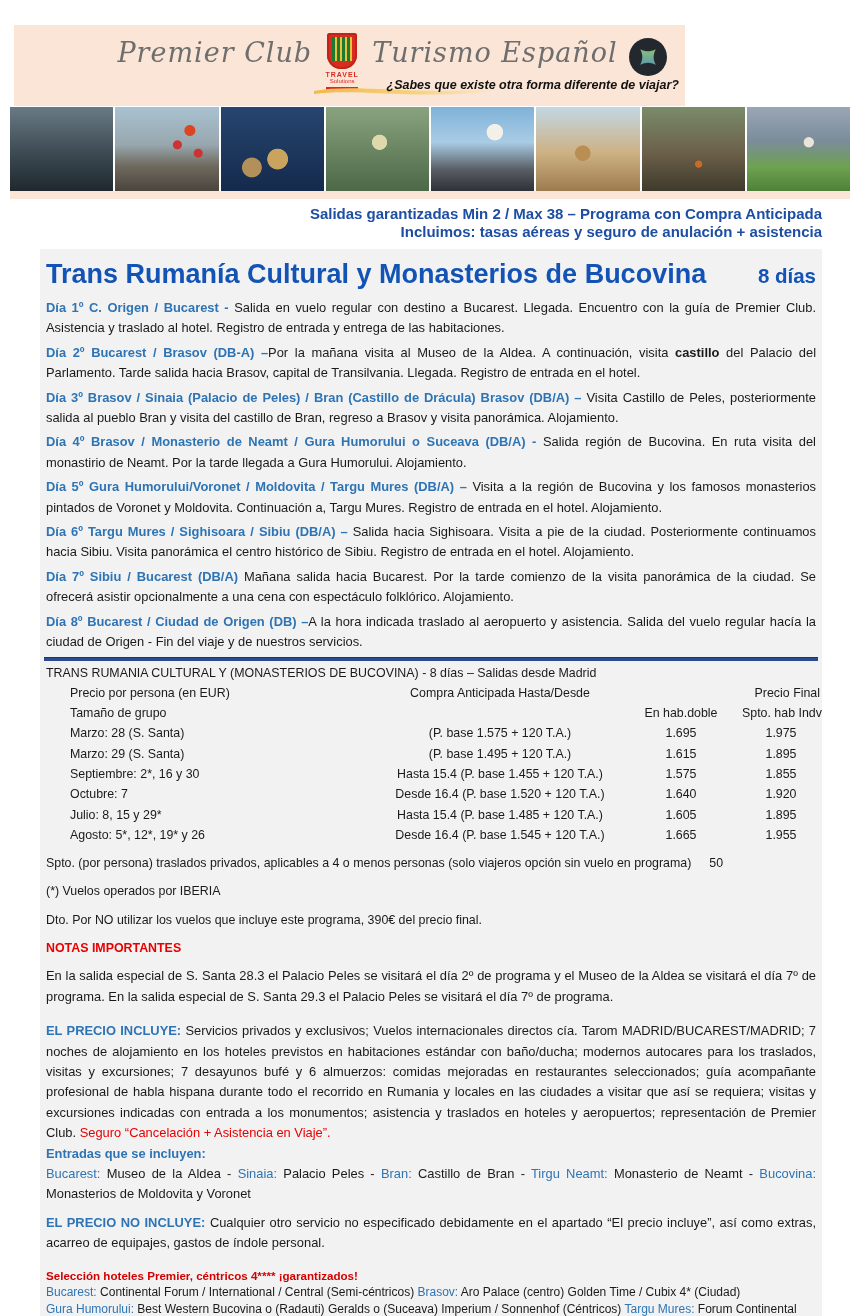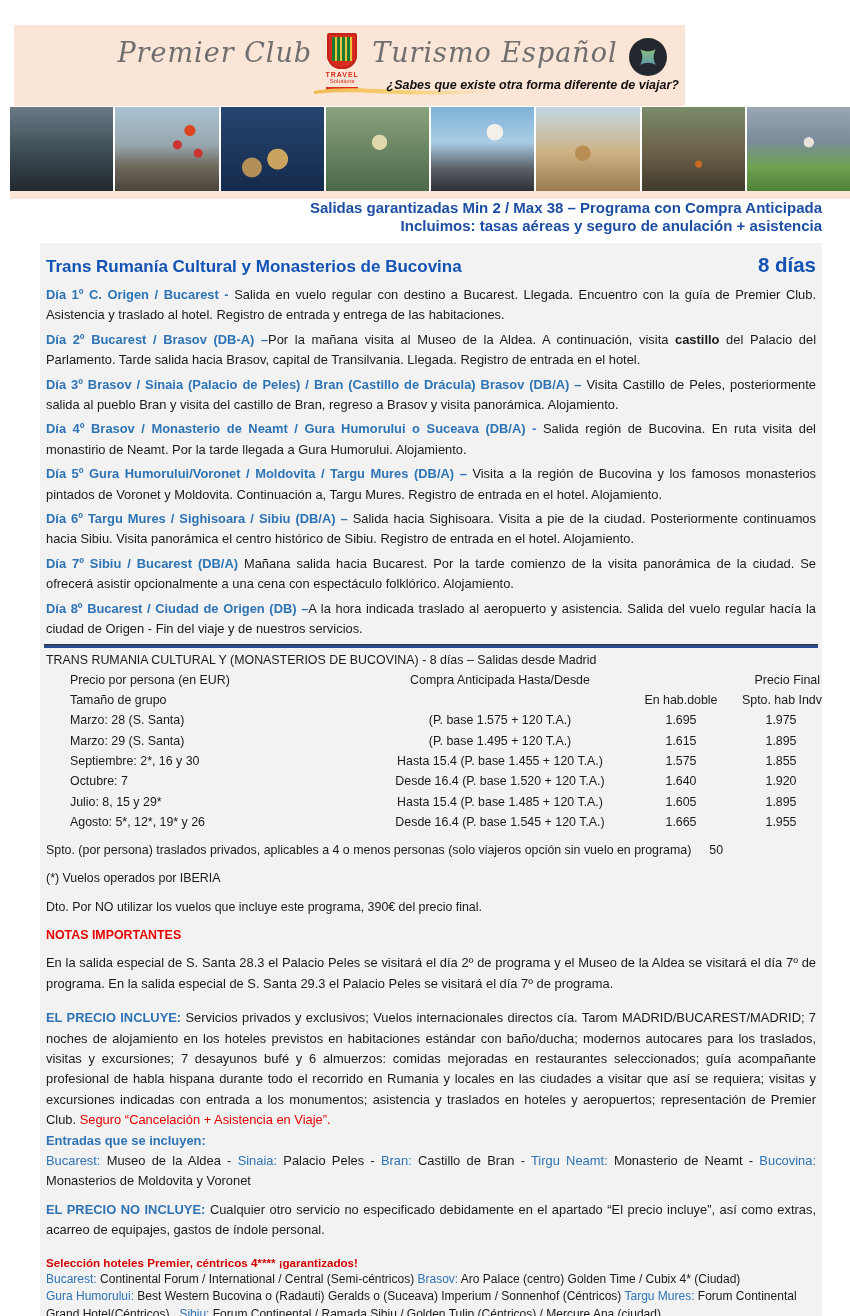--- a/index.html
+++ b/index.html
@@ -42,26 +42,26 @@
        linear-gradient(180deg,#7fb2d9 0%,#a9cce4 42%,#5a5f66 74%,#2e3136 100%);}
   .p6{background:radial-gradient(circle at 45% 55%,#b98e52 0 10%,transparent 11%),
        linear-gradient(180deg,#c2d7e4 0%,#cdb183 55%,#9c7c4f 100%);}
   .p7{background:radial-gradient(circle at 55% 68%,#c96b22 0 4%,transparent 5%),
        linear-gradient(180deg,#7a8c6a 0%,#6b5f49 55%,#3f3a2c 100%);}
   .p8{background:radial-gradient(circle at 60% 42%,#e8e4da 0 6%,transparent 7%),
        linear-gradient(180deg,#9aa7b5 0%,#7b8c9b 40%,#6da24f 72%,#4f8038 100%);}
   .peach-strip{margin-left:10px;width:840px;height:8px;background:#fbe5d6;}
 
   
-  .banner{width:822px;text-align:right;color:#1d4ea3;font-weight:bold;font-size:15px;line-height:18px;}
+  .banner{width:822px;margin-top:6px;text-align:right;color:#1d4ea3;font-weight:bold;font-size:15px;line-height:18px;}
 
   
   .panel{margin:8px 0 0 40px;width:782px;background:#f2f2f2;padding:6px 4px 10px 4px;box-sizing:border-box;}
   .title-row{display:flex;justify-content:space-between;align-items:baseline;margin:4px 2px 8px 2px;}
-  .trip-title{color:#1353b5;font-weight:bold;font-size:17px;}
+  .trip-title{color:#1353b5;font-weight:bold;font-size:27px;}
   .trip-days{color:#1353b5;font-weight:bold;font-size:20.5px;}
 
   .day{margin:0 2px 4px 2px;font-size:12.9px;line-height:20.4px;text-align:justify;}
   .dh{color:#2e74b5;font-weight:bold;}
   .b{font-weight:bold;}
 
   .divider{height:3px;background:#2b4a8f;border-top:1px solid #333;margin:4px 0 2px 0;}
 
   .pt{font-size:12.4px;line-height:20.3px;}
   .pt-title{margin:0 2px;}

